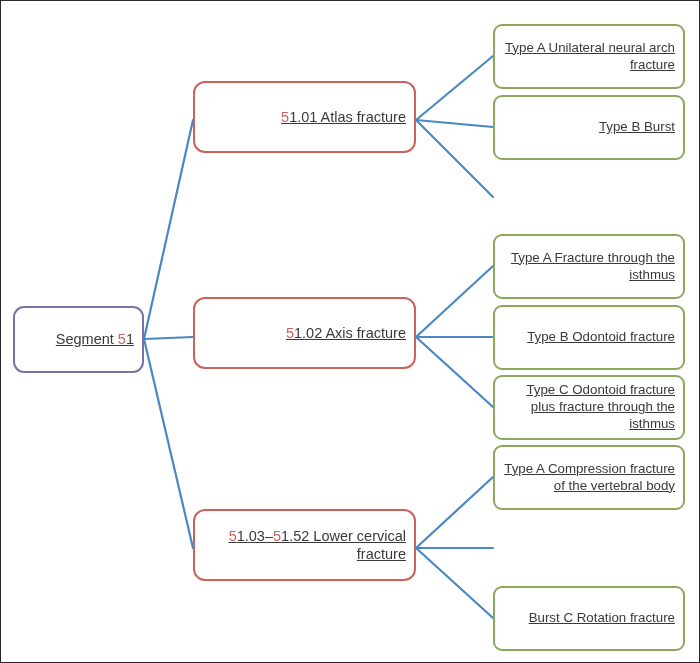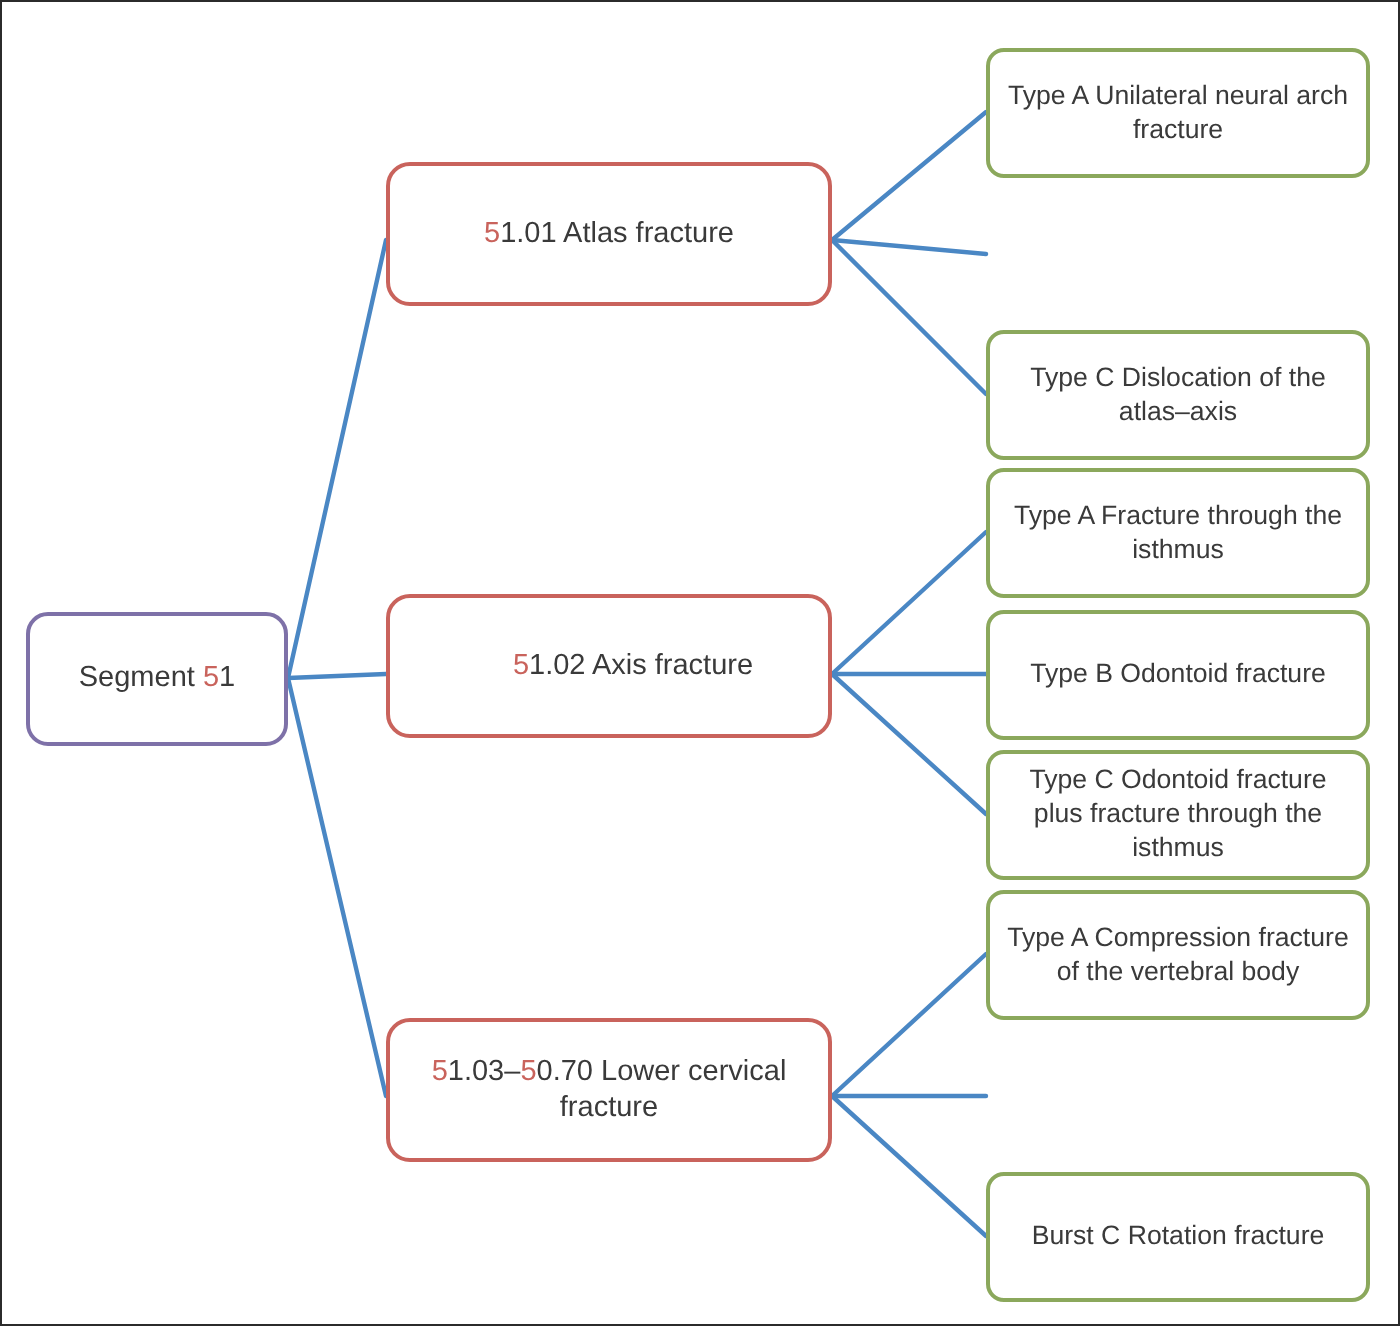--- a/index.html
+++ b/index.html
@@ -27,23 +27,24 @@
     height: 663px;
     pointer-events: none;
   }
   .node {
     position: absolute;
     box-sizing: border-box;
     background: #ffffff;
     display: flex;
     align-items: center;
     justify-content: center;
-    text-align: center;
+    text-align: right;
     color: #3a3a3a;
     z-index: 2;
+    text-decoration: underline;
   }
   .node-text {
     display: block;
     width: 100%;
     padding: 0 8px;
     box-sizing: border-box;
     line-height: 1.26;
   }
 
   
@@ -114,28 +115,28 @@
 
   <div class="node mid-node" id="mid-node-0">
     <span class="node-text"><span class="red">5</span><span>1.01 Atlas fracture</span></span>
   </div>
 
   <div class="node mid-node" id="mid-node-1">
     <span class="node-text"><span class="red">5</span><span>1.02 Axis fracture</span></span>
   </div>
 
   <div class="node mid-node" id="mid-node-2">
-    <span class="node-text"><span class="red">5</span><span>1.03–</span><span class="red">5</span><span>0.70 Lower cervical fracture</span></span>
+    <span class="node-text"><span class="red">5</span><span>1.03–</span><span class="red">5</span><span>1.52 Lower cervical fracture</span></span>
   </div>
 
   <div class="node leaf-node" style="top:23px">
     <span class="node-text">Type A Unilateral neural arch fracture</span>
   </div>
-  <div class="node leaf-node" style="top:164px">
-    <span class="node-text">Type C Dislocation of the atlas–axis</span>
+  <div class="node leaf-node" style="top:94px">
+    <span class="node-text">Type B Burst</span>
   </div>
 
   <div class="node leaf-node" style="top:233px">
     <span class="node-text">Type A Fracture through the isthmus</span>
   </div>
   <div class="node leaf-node" style="top:304px">
     <span class="node-text">Type B Odontoid fracture</span>
   </div>
   <div class="node leaf-node" style="top:444px">
     <span class="node-text">Type A Compression fracture of the vertebral body</span>

